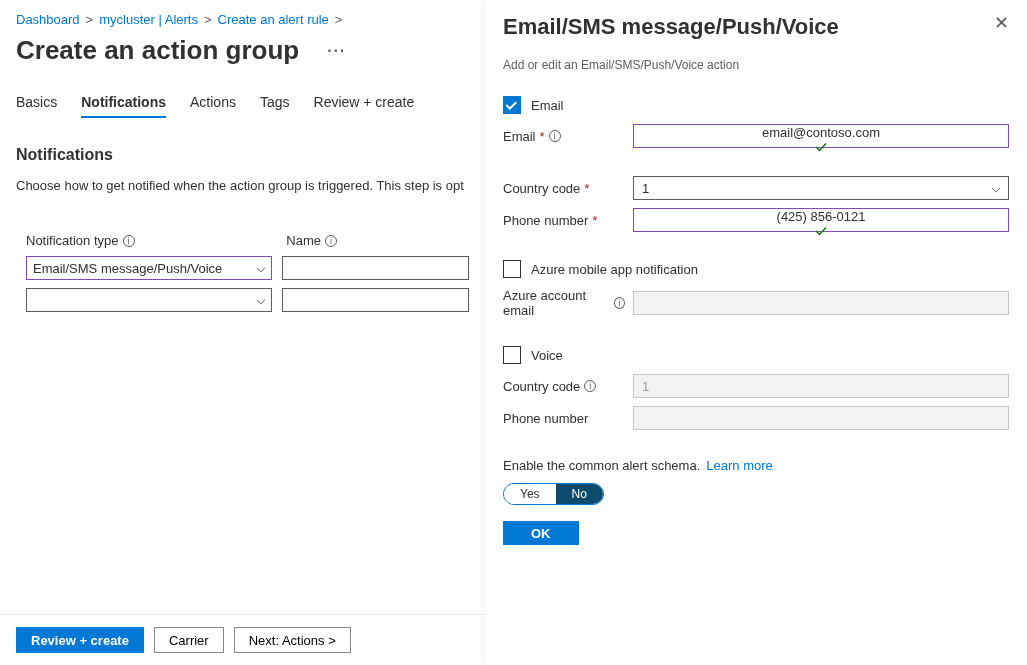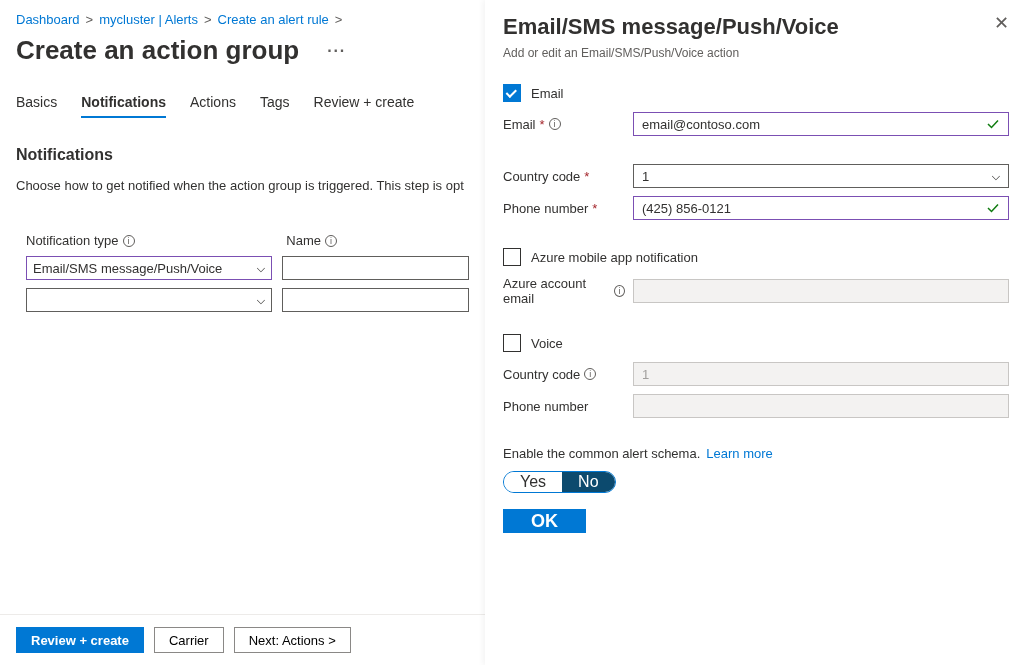--- a/index.html
+++ b/index.html
@@ -152,21 +152,21 @@
   align-items: flex-start;
 }
 .panel-title {
   font-size: 22px;
   font-weight: 600;
   color: #323130;
 }
 .panel-sub {
   font-size: 12px;
   color: #605e5c;
-  margin-top: 6px;
+  margin-top: 18px;
   margin-bottom: 24px;
 }
 .close-x {
   font-size: 18px;
   color: #605e5c;
   cursor: pointer;
   line-height: 1;
 }
 .form-block { margin-bottom: 28px; }
 .check-row {
@@ -213,53 +213,53 @@
   flex: 1;
   height: 24px;
   border: 1px solid #605e5c;
   padding: 0 8px;
   font-size: 13px;
   display: flex;
   align-items: center;
   justify-content: space-between;
   background: #fff;
 }
-.field-input.valid { border-color: #7b4fb3; }
+.field-input.valid { border-color: #7b4fb3; flex-direction: column; }
 .field-input.disabled { background: #f3f2f1; color: #a19f9d; border-color: #c8c6c4; }
 .valid-tick {
   color: #107c10;
 }
 .valid-tick svg { display: block; }
 .schema-row { font-size: 13px; margin-bottom: 10px; display:flex; gap:6px; align-items:center;}
 .toggle {
   display: inline-flex;
   border: 1px solid #0078d4;
   border-radius: 12px;
   overflow: hidden;
   height: 22px;
   margin-bottom: 16px;
 }
 .toggle span {
   padding: 0 16px;
-  font-size: 16px;
+  font-size: 12px;
   display: inline-flex;
   align-items: center;
   cursor: pointer;
   text-align: center;
 }
 .toggle .yes { color: #323130; background: #fff; }
 .toggle .no { color: #fff; background: #0c4a6e; }
 .ok-btn {
   background: #0078d4;
   color: #fff;
   border: none;
   font-weight: 600;
   height: 24px;
   padding: 0 28px;
-  font-size: 18px;
+  font-size: 13px;
   cursor: pointer;
 }
 </style>
 </head>
 <body>
 
 <div class="left-pane">
   <div class="breadcrumb">
     <a>Dashboard</a>
     <span class="sep">&gt;</span>

